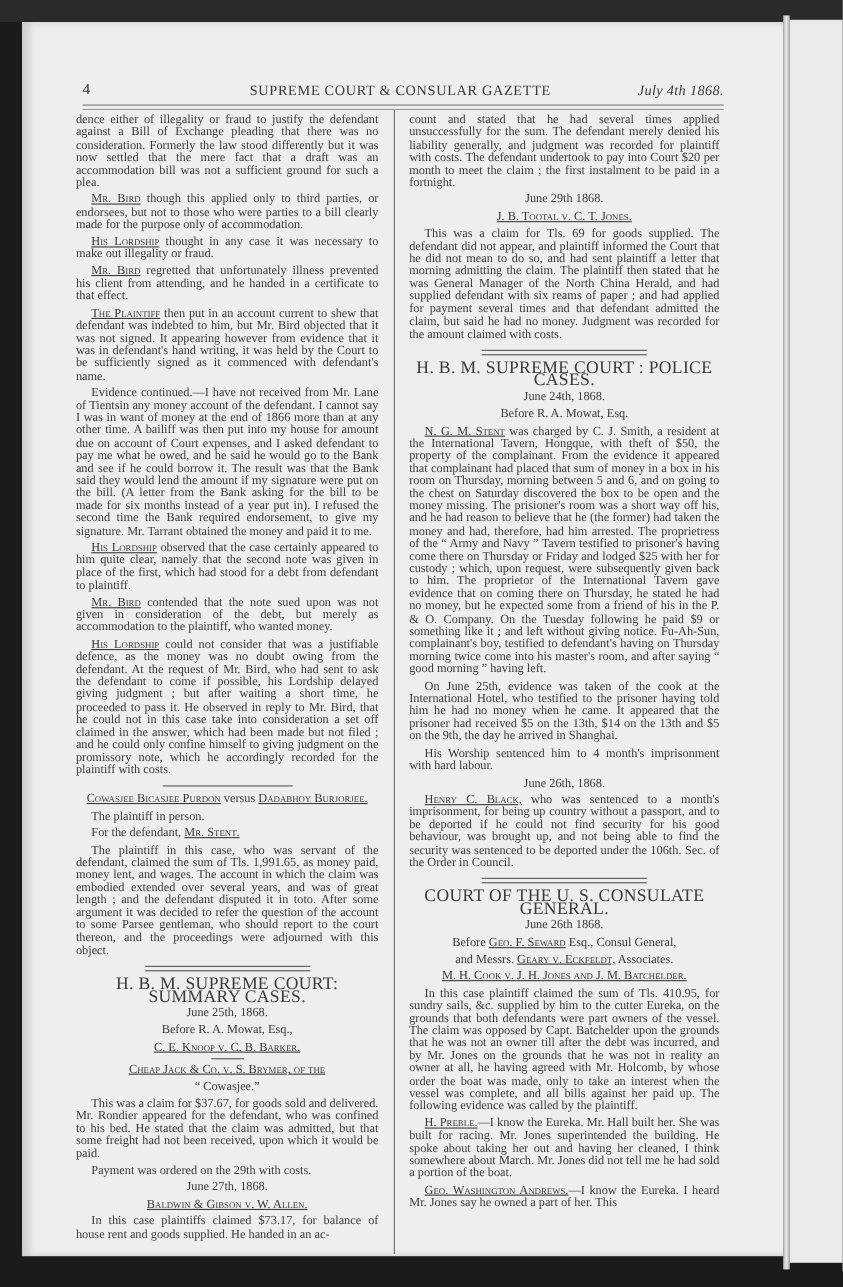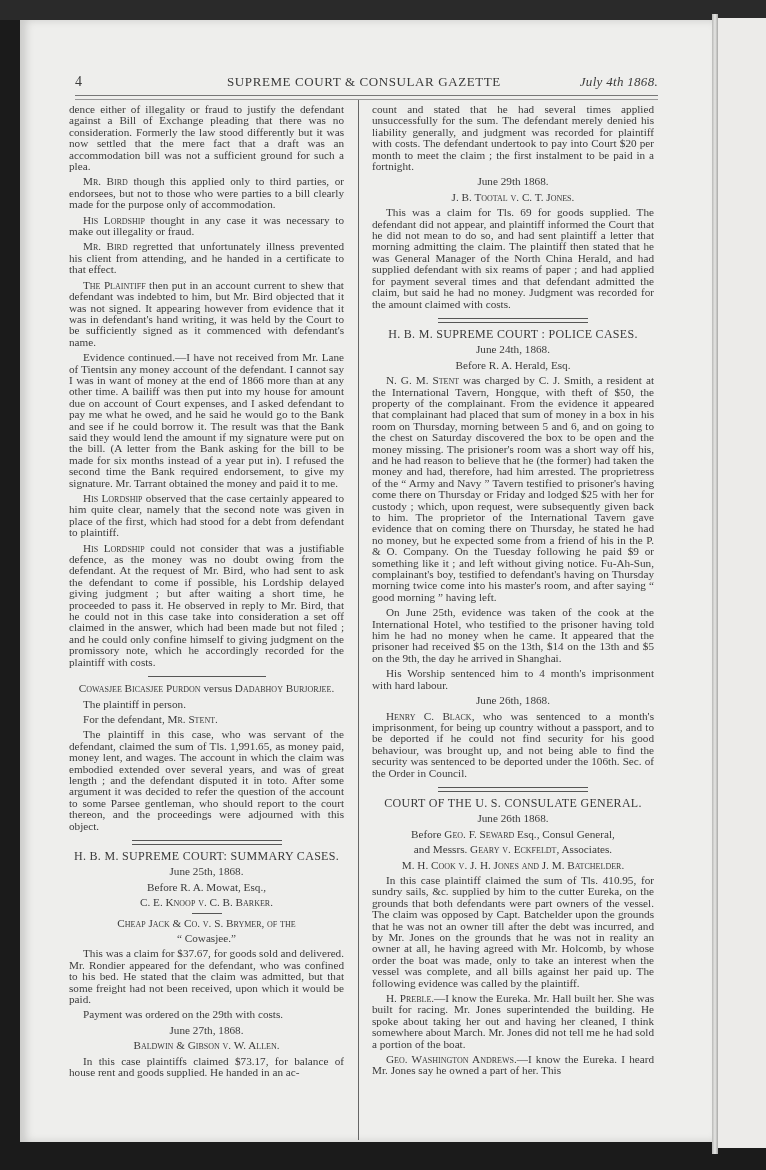--- a/index.html
+++ b/index.html
@@ -42,27 +42,27 @@
     text-align:justify;
   }
   .col.left { left:65px; width:283px; }
   .col.right { left:368px; width:290px; }
   .divider {
     position:absolute; left:358px; top:100px; width:1px; height:1040px;
     background:#666;
   }
   .col p { margin:4px; text-indent:14px; }
   .col p.noindent { text-indent:0; }
-  .sc { font-variant:small-caps; }
+  .sc { font-variant:small-caps;text-decoration:underline; }
   .c { text-align:center; text-indent:0 !important; }
   .it { }
   .rule-short { width:118px; height:1px; background:#555; margin:8px auto 6px auto; }
   .rule-double { width:150px; height:3px; border-top:1px solid #555; border-bottom:1px solid #555; margin:8px auto 6px auto; }
   .rule-tiny { width:30px; height:1px; background:#555; margin:4px auto 3px auto; }
-  .section-head { text-align:center; text-indent:0 !important; font-size:12px; letter-spacing:0.3px; }
+  .section-head { text-align:center; text-indent:0 !important; font-size:16px; letter-spacing:0.3px; }
 </style>
 </head>
 <body>
 
 <div class="frame-top"></div>
 <div class="next-page"></div>
 <div class="gutter"></div>
 
 <div class="page"></div>
 
@@ -74,20 +74,21 @@
 <div class="header-rule"></div>
 
 <div class="col left">
   <p class="noindent">dence either of illegality or fraud to justify the defendant against a Bill of Exchange pleading that there was no consideration. Formerly the law stood differently but it was now settled that the mere fact that a draft was an accommodation bill was not a sufficient ground for such a plea.</p>
   <p><span class="sc">Mr. Bird</span><span> though this applied only to third parties, or endorsees, but not to those who were parties to a bill clearly made for the purpose only of accommodation.</span></p>
   <p><span class="sc">His Lordship</span><span> thought in any case it was necessary to make out illegality or fraud.</span></p>
   <p><span class="sc">Mr. Bird</span><span> regretted that unfortunately illness prevented his client from attending, and he handed in a certificate to that effect.</span></p>
   <p><span class="sc">The Plaintiff</span><span> then put in an account current to shew that defendant was indebted to him, but Mr. Bird objected that it was not signed. It appearing however from evidence that it was in defendant's hand writing, it was held by the Court to be sufficiently signed as it commenced with defendant's name.</span></p>
   <p><span class="it">Evidence continued.</span><span>—I have not received from Mr. Lane of Tientsin any money account of the defendant. I cannot say I was in want of money at the end of 1866 more than at any other time. A bailiff was then put into my house for amount due on account of Court expenses, and I asked defendant to pay me what he owed, and he said he would go to the Bank and see if he could borrow it. The result was that the Bank said they would lend the amount if my signature were put on the bill. (A letter from the Bank asking for the bill to be made for six months instead of a year put in). I refused the second time the Bank required endorsement, to give my signature. Mr. Tarrant obtained the money and paid it to me.</span></p>
   <p><span class="sc">His Lordship</span><span> observed that the case certainly appeared to him quite clear, namely that the second note was given in place of the first, which had stood for a debt from defendant to plaintiff.</span></p>
+  <p><span class="sc">Mr. Bird</span><span> contended that the note sued upon was not given in consideration of the debt, but merely as accommodation to the plaintiff, who wanted money.</span></p>
   <p><span class="sc">His Lordship</span><span> could not consider that was a justifiable defence, as the money was no doubt owing from the defendant. At the request of Mr. Bird, who had sent to ask the defendant to come if possible, his Lordship delayed giving judgment ; but after waiting a short time, he proceeded to pass it. He observed in reply to Mr. Bird, that he could not in this case take into consideration a set off claimed in the answer, which had been made but not filed ; and he could only confine himself to giving judgment on the promissory note, which he accordingly recorded for the plaintiff with costs.</span></p>
 
   <div class="rule-short"></div>
 
   <p class="c"><span class="sc">Cowasjee Bicasjee Purdon</span> <span class="it">versus</span> <span class="sc">Dadabhoy Burjorjee.</span></p>
   <p>The plaintiff in person.</p>
   <p><span>For the defendant, </span><span class="sc">Mr. Stent.</span></p>
   <p><span>The plaintiff in this case, who was servant of the defendant, claimed the sum of Tls. 1,991.65, as money paid, money lent, and wages. The account in which the claim was embodied extended over several years, and was of great length ; and the defendant disputed it </span><span class="it">in toto.</span><span> After some argument it was decided to refer the question of the account to some Parsee gentleman, who should report to the court thereon, and the proceedings were adjourned with this object.</span></p>
 
   <div class="rule-double"></div>
@@ -113,21 +114,21 @@
 <div class="col right">
   <p class="noindent">count and stated that he had several times applied unsuccessfully for the sum. The defendant merely denied his liability generally, and judgment was recorded for plaintiff with costs. The defendant undertook to pay into Court $20 per month to meet the claim ; the first instalment to be paid in a fortnight.</p>
   <p class="c it">June 29th 1868.</p>
   <p class="c sc">J. B. Tootal v. C. T. Jones.</p>
   <p><span>This was a claim for Tls. 69 for goods supplied. The defendant did not appear, and plaintiff informed the Court that he did not mean to do so, and had sent plaintiff a letter that morning admitting the claim. The plaintiff then stated that he was General Manager of the </span><span class="it">North China Herald,</span><span> and had supplied defendant with six reams of paper ; and had applied for payment several times and that defendant admitted the claim, but said he had no money. Judgment was recorded for the amount claimed with costs.</span></p>
 
   <div class="rule-double"></div>
 
   <p class="section-head">H. B. M. SUPREME COURT : POLICE CASES.</p>
   <p class="c it">June 24th, 1868.</p>
-  <p class="c">Before R. A. Herald, Esq.</p>
+  <p class="c">Before R. A. Mowat, Esq.</p>
   <p><span class="sc">N. G. M. Stent</span><span> was charged by C. J. Smith, a resident at the International Tavern, Hongque, with theft of $50, the property of the complainant. From the evidence it appeared that complainant had placed that sum of money in a box in his room on Thursday, morning between 5 and 6, and on going to the chest on Saturday discovered the box to be open and the money missing. The prisioner's room was a short way off his, and he had reason to believe that he (the former) had taken the money and had, therefore, had him arrested. The proprietress of the “ Army and Navy ” Tavern testified to prisoner's having come there on Thursday or Friday and lodged $25 with her for custody ; which, upon request, were subsequently given back to him. The proprietor of the International Tavern gave evidence that on coming there on Thursday, he stated he had no money, but he expected some from a friend of his in the P. &amp; O. Company. On the Tuesday following he paid $9 or something like it ; and left without giving notice. Fu-Ah-Sun, complainant's boy, testified to defendant's having on Thursday morning twice come into his master's room, and after saying “ good morning ” having left.</span></p>
   <p>On June 25th, evidence was taken of the cook at the International Hotel, who testified to the prisoner having told him he had no money when he came. It appeared that the prisoner had received $5 on the 13th, $14 on the 13th and $5 on the 9th, the day he arrived in Shanghai.</p>
   <p>His Worship sentenced him to 4 month's imprisonment with hard labour.</p>
   <p class="c it">June 26th, 1868.</p>
   <p><span class="sc">Henry C. Black,</span><span> who was sentenced to a month's imprisonment, for being up country without a passport, and to be deported if he could not find security for his good behaviour, was brought up, and not being able to find the security was sentenced to be deported under the 106th. Sec. of the Order in Council.</span></p>
 
   <div class="rule-double"></div>
 
   <p class="section-head">COURT OF THE U. S. CONSULATE GENERAL.</p>
   <p class="c it">June 26th 1868.</p>

